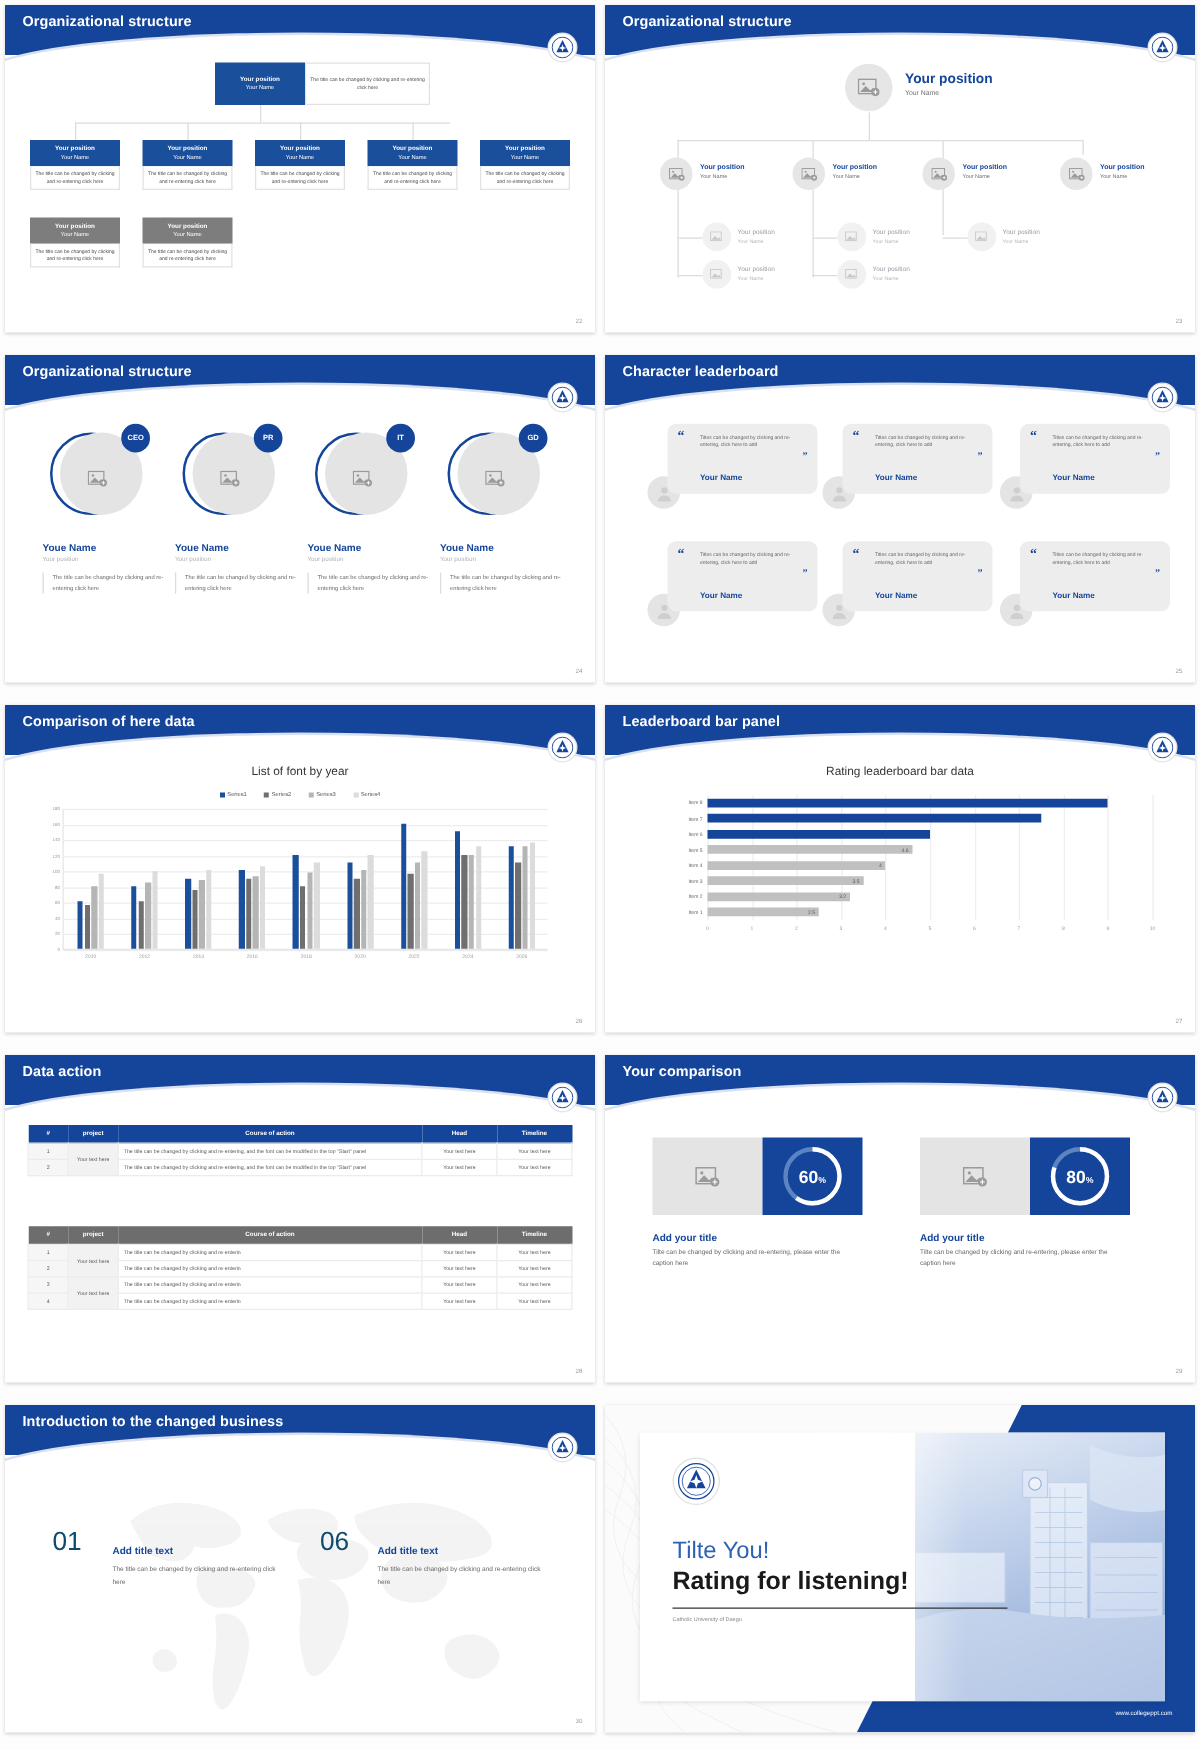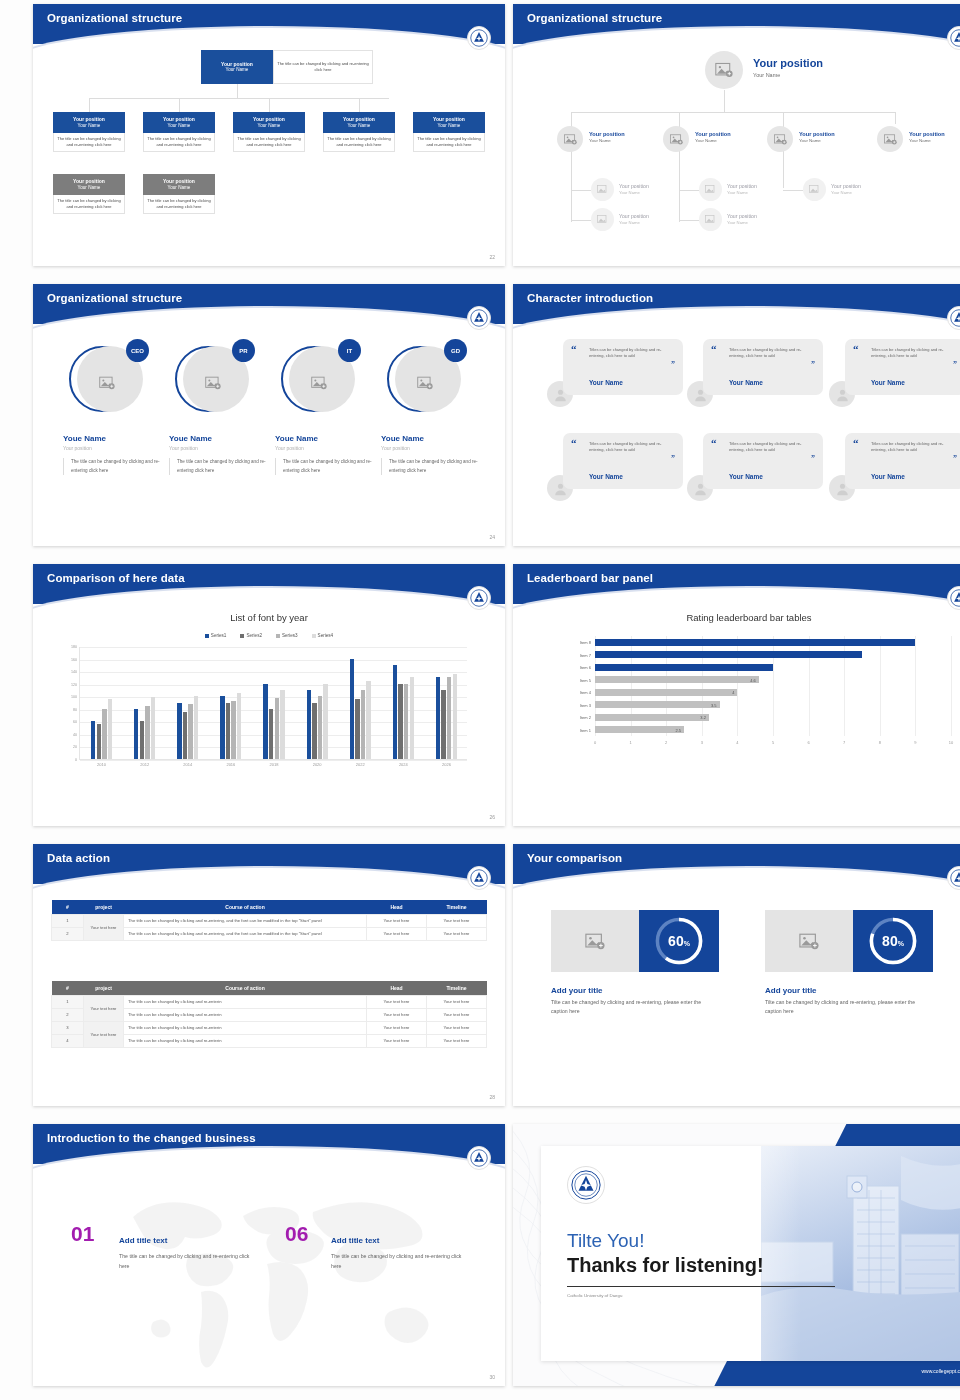--- a/index.html
+++ b/index.html
@@ -1,17 +1,17 @@
 <!DOCTYPE html>
 <html><head>
 <meta charset="utf-8">
 <style>
   * { box-sizing: border-box; margin:0; padding:0; }
   html,body { width:960px; height:1400px; background:#fdfdfd; font-family:"Liberation Sans", sans-serif; }
-  .deck { width:960px; height:1400px; display:grid; grid-template-columns:480px 480px; grid-template-rows:repeat(5, 280px);padding-left:29px; }
+  .deck { width:960px; height:1400px; display:grid; grid-template-columns:480px 480px; grid-template-rows:repeat(5, 280px); }
   .slide { position:relative; width:480px; height:280px; overflow:hidden; padding:0; }
   .canvas { position:absolute; left:4px; top:4px; width:472px; height:262px; background:#fff; box-shadow:0 1px 3px rgba(0,0,0,.18); overflow:hidden; }
   
   .band { position:absolute; left:0; top:0; width:472px; height:40px; background:#14459a; }
   .band-curve { position:absolute; left:-20px; top:24px; width:512px; height:34px; background:#fff; border-radius:50%/100% 100% 0 0; }
   .band-curve2 { position:absolute; left:-20px; top:22px; width:512px; height:34px; background:#d9e0ef; border-radius:50%/100% 100% 0 0; }
   .title { position:absolute; left:14px; top:8px; color:#fff; font-size:11.5px; font-weight:bold; letter-spacing:.1px; z-index:4; }
   .logo { position:absolute; right:14px; top:22px; width:24px; height:24px; border-radius:50%; background:#fff; border:1px solid #e3e3e3; z-index:6; display:flex; align-items:center; justify-content:center; }
   .logo svg { display:block; }
   .pg { position:absolute; right:10px; bottom:6px; font-size:5px; color:#9a9a9a; }
@@ -61,21 +61,21 @@
   td.idx { text-align:center; background:#f6f6f6; color:#777; }
   td.proj { text-align:center; background:#f2f2f2; color:#777; }
   
   .cmp { position:absolute; width:168px; }
   .imgbox { position:absolute; width:88px; height:62px; background:#e4e4e4; display:flex; align-items:center; justify-content:center; }
   .donbox { position:absolute; width:80px; height:62px; background:#14459a; display:flex; align-items:center; justify-content:center; }
   .pctv { position:absolute; color:#fff; font-size:14px; font-weight:bold; }
   .cmp h4 { color:#14459a; font-size:8px; margin-bottom:3px; }
   .cmp p { color:#666; font-size:5.2px; line-height:1.7; }
   
-  .num { position:absolute; color:#a21caf; font-size:21px; font-weight:bold; }
+  .num { position:absolute; color:#0c4a6e; font-size:21px; font-weight:normal; }
   .gtitle { position:absolute; color:#14459a; font-size:8px; font-weight:bold; }
   .gtxt { position:absolute; color:#666; font-size:5.2px; line-height:1.9; width:135px; }
   
   .ty-bg { position:absolute; inset:0; background:#fbfbfc; }
   .ty-blue { position:absolute; right:0; top:0; width:330px; height:262px; background:#14459a; clip-path:polygon(58% 0, 100% 0, 100% 100%, 18% 100%); }
   .ty-card { position:absolute; left:28px; top:22px; width:420px; height:215px; background:#fff; overflow:hidden; box-shadow:0 1px 4px rgba(0,0,0,.12); }
   .ty-photo { position:absolute; right:0; top:0; width:200px; height:215px; background:linear-gradient(160deg,#e8eef8,#b9cbe8 45%,#7f9dd0); }
   .ty-fade { position:absolute; right:160px; top:0; width:120px; height:215px; background:linear-gradient(90deg,#fff,rgba(255,255,255,0)); }
   .ty-logo { position:absolute; left:26px; top:20px; width:38px; height:38px; border-radius:50%; background:#fff; border:1px solid #e0e0e0; display:flex; align-items:center; justify-content:center; }
   .ty-1 { position:absolute; left:26px; top:84px; font-size:19px; color:#2d63b4; font-weight:normal; }
@@ -401,21 +401,21 @@
 
       <div class="pg">24</div>
     </div>
   </div>
 
   <div class="slide">
     <div class="canvas">
       <div class="band"></div>
         <div class="band-curve2"></div>
         <div class="band-curve"></div>
-      <div class="title">Character introduction</div>
+      <div class="title">Character leaderboard</div>
       <div class="logo">
         <svg width="18" height="18" viewBox="0 0 24 24">
             <circle cx="12" cy="12" r="11" fill="#fff" stroke="#14459a" stroke-width="1"></circle>
             <path d="M12 4 L18.5 17 H5.5 Z" fill="#14459a"></path>
             <path d="M12 8.5 l1 3 3 1 -3 1 -1 3 -1 -3 -3 -1 3 -1z" fill="#fff"></path>
           </svg>
       </div>
 
       <div class="avat" style="left:34px; top:97px;">
           <svg width="15" height="15" viewBox="0 0 20 20">
@@ -596,21 +596,21 @@
         <div class="band-curve2"></div>
         <div class="band-curve"></div>
       <div class="title">Leaderboard bar panel</div>
       <div class="logo">
         <svg width="18" height="18" viewBox="0 0 24 24">
             <circle cx="12" cy="12" r="11" fill="#fff" stroke="#14459a" stroke-width="1"></circle>
             <path d="M12 4 L18.5 17 H5.5 Z" fill="#14459a"></path>
             <path d="M12 8.5 l1 3 3 1 -3 1 -1 3 -1 -3 -3 -1 3 -1z" fill="#fff"></path>
           </svg>
       </div>
-      <div class="ctitle" style="top:48px;">Rating leaderboard bar tables</div>
+      <div class="ctitle" style="top:48px;">Rating leaderboard bar data</div>
       <div class="plot" id="hplot" style="left:50px; top:72px; width:388px; height:100px;">
           <div class="vgl" style="left: 32px;"></div>
           <div style="position: absolute; top: 104px; left: 32px; transform: translateX(-50%); font-size: 4px; color: rgb(154, 154, 154);">0</div>
           <div class="vgl" style="left: 67.6px;"></div>
           <div style="position: absolute; top: 104px; left: 67.6px; transform: translateX(-50%); font-size: 4px; color: rgb(154, 154, 154);">1</div>
           <div class="vgl" style="left: 103.2px;"></div>
           <div style="position: absolute; top: 104px; left: 103.2px; transform: translateX(-50%); font-size: 4px; color: rgb(154, 154, 154);">2</div>
           <div class="vgl" style="left: 138.8px;"></div>
           <div style="position: absolute; top: 104px; left: 138.8px; transform: translateX(-50%); font-size: 4px; color: rgb(154, 154, 154);">3</div>
           <div class="vgl" style="left: 174.4px;"></div>
@@ -892,21 +892,21 @@
         <div class="ty-fade"></div>
         <div class="ty-logo">
           <svg width="30" height="30" viewBox="0 0 24 24">
               <circle cx="12" cy="12" r="11.3" fill="#fff" stroke="#14459a" stroke-width=".8"></circle>
               <circle cx="12" cy="12" r="9" fill="none" stroke="#14459a" stroke-width=".5"></circle>
               <path d="M12 4.5 L18 16.5 H6 Z" fill="#14459a"></path>
               <path d="M12 8 l1.1 3.1 3.1 1.1 -3.1 1.1 -1.1 3.1 -1.1 -3.1 -3.1 -1.1 3.1 -1.1z" fill="#fff"></path>
             </svg>
         </div>
         <div class="ty-1">Tilte You!</div>
-        <div class="ty-2">Thanks for listening!</div>
+        <div class="ty-2">Rating for listening!</div>
         <div class="ty-rule"></div>
         <div class="ty-sub">Catholic University of Daegu</div>
       </div>
       <div class="ty-url">www.collegeppt.com</div>
     </div>
   </div>
 
 </div>
 
 </body></html>

